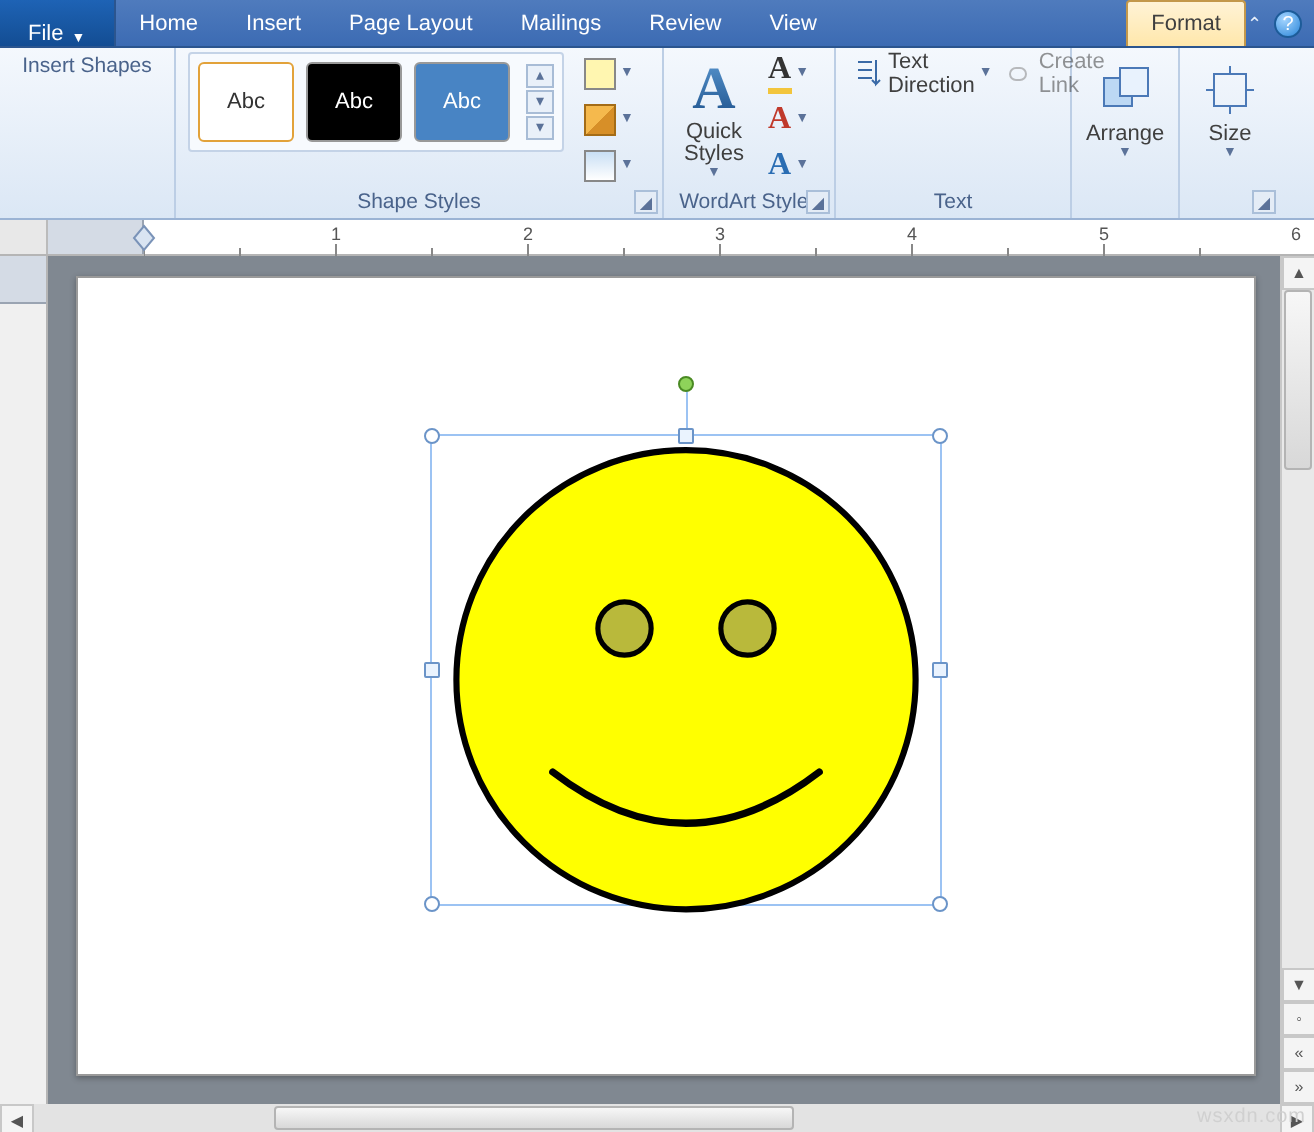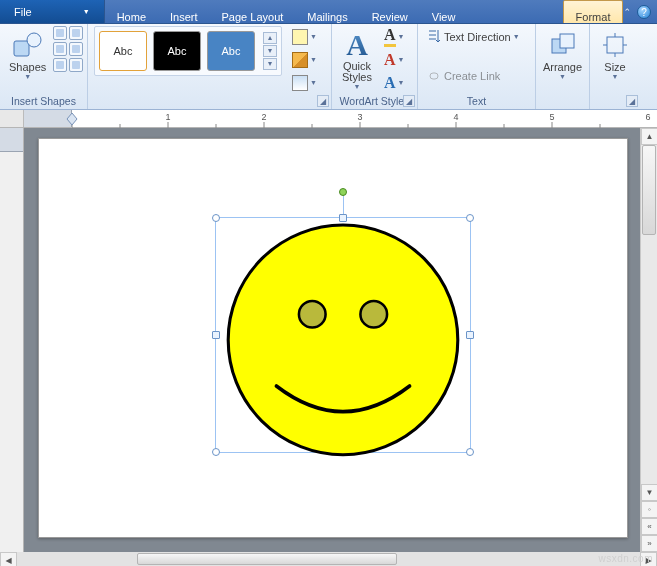--- a/index.html
+++ b/index.html
@@ -8,26 +8,25 @@
 
 .tabs {
   height: 24px;
   background: linear-gradient(#4f7bbd, #3c6bb3);
   display: flex; align-items: stretch;
   font-size: 11px; color: #fff;
   border-bottom: 1px solid #2b558f;
 }
 .tab-file {
   background: linear-gradient(#1e63b5, #134d93);
-  padding: 0 14px; display: flex; align-items: center;
+  padding: 0 14px; display: flex; align-items: flex-end;
   border-right: 1px solid #2b558f;
-  gap: 47px;
 }
 .tab-file .down { font-size: 7px; margin-left: 4px; }
-.tab { padding: 0 12px; display: flex; align-items: flex-end; }
+.tab { padding: 0 12px; display: flex; align-items: center; }
 .tab.active {
   background: linear-gradient(#fff3d6, #ffe7ab);
   color: #3f3f3f; border: 1px solid #c3984b; border-bottom: none;
   border-radius: 2px 2px 0 0; margin-top: 0;
 }
 .tabs-spacer { flex: 1; }
 .tabs-right { display: flex; align-items: center; gap: 6px; padding-right: 6px; }
 .help-circle {
   width: 14px; height: 14px; border-radius: 50%;
   background: radial-gradient(circle at 35% 30%, #a4d5ff, #2b86d9);
@@ -102,21 +101,21 @@
 
 
 .letterA {
   font-family: Georgia, serif; font-size: 30px; font-weight: bold;
   background: linear-gradient(#5a97d0,#1a4e88);
   -webkit-background-clip: text; background-clip: text; color: transparent;
 }
 .wa-col { display:flex; flex-direction:column; gap:2px; margin-left:2px; }
 
 
-.text-rows { display:flex; flex-direction:column; gap:18px; font-size:11px; color:#3f3f3f; }
+.text-rows { display:flex; gap:1px; font-size:11px; color:#3f3f3f;align-items:center; }
 .text-rows .mini-btn { height: 21px; }
 .text-rows svg { flex-shrink:0; }
 
 
 .ruler-h {
   height: 18px; background: #f0f0f0; border-bottom: 1px solid #b5b5b5;
   display: flex;
 }
 .ruler-left-margin { width: 48px; background: #d4dbe5; border-right:1px solid #9aa4b2; }
 .ruler-main { flex:1; position:relative; background:#fff; }
@@ -199,46 +198,20 @@
     </div>
   <div class="tabs-right">
     <span class="chev">⌃</span>
     <span class="help-circle">?</span>
   </div>
 </div>
 
 <div class="ribbon">
 
   <div class="group" style="width:88px">
-    <div class="group-body">
-      <div class="big-btn">
-        <div class="icon-box">
-          <svg width="30" height="28" viewBox="0 0 30 28">
-            <rect x="1" y="10" width="15" height="15" rx="2" fill="#bcd8f4" stroke="#4b79b7"></rect>
-            <circle cx="21" cy="9" r="7" fill="#e8f2fd" stroke="#4b79b7"></circle>
-          </svg>
-        </div>
-        <span>Shapes</span>
-        <span class="down">▼</span>
-      </div>
-      <div class="shapes-stack">
-        <div class="row">
-            <div class="tiny-shape"></div>
-            <div class="tiny-shape"></div>
-          </div>
-        <div class="row">
-            <div class="tiny-shape"></div>
-            <div class="tiny-shape"></div>
-          </div>
-        <div class="row">
-            <div class="tiny-shape"></div>
-            <div class="tiny-shape" style="font-size:7px;color:#5b7299;text-align:center;line-height:12px">▾</div>
-          </div>
-      </div>
-    </div>
     <div class="group-label">Insert Shapes</div>
   </div>
 
   <div class="group" style="width:244px">
     <div class="group-body">
       <div class="style-gallery">
         <div class="style-swatch sw1">
             <span>Abc</span>
           </div>
         <div class="style-swatch sw2">
@@ -261,20 +234,21 @@
         <div class="mini-btn">
             <div class="pencil"></div>
             <span class="down">▼</span>
           </div>
         <div class="mini-btn">
             <div class="fxbox"></div>
             <span class="down">▼</span>
           </div>
       </div>
     </div>
+    <div class="group-label">Shape Styles</div>
     <div class="launcher">◢</div>
   </div>
 
   <div class="group" style="width:86px">
     <div class="group-body">
       <div class="big-btn">
         <div class="icon-box">
             <span class="letterA">A</span>
           </div>
         <span style="white-space:pre;line-height:11px;text-align:center">Quick

